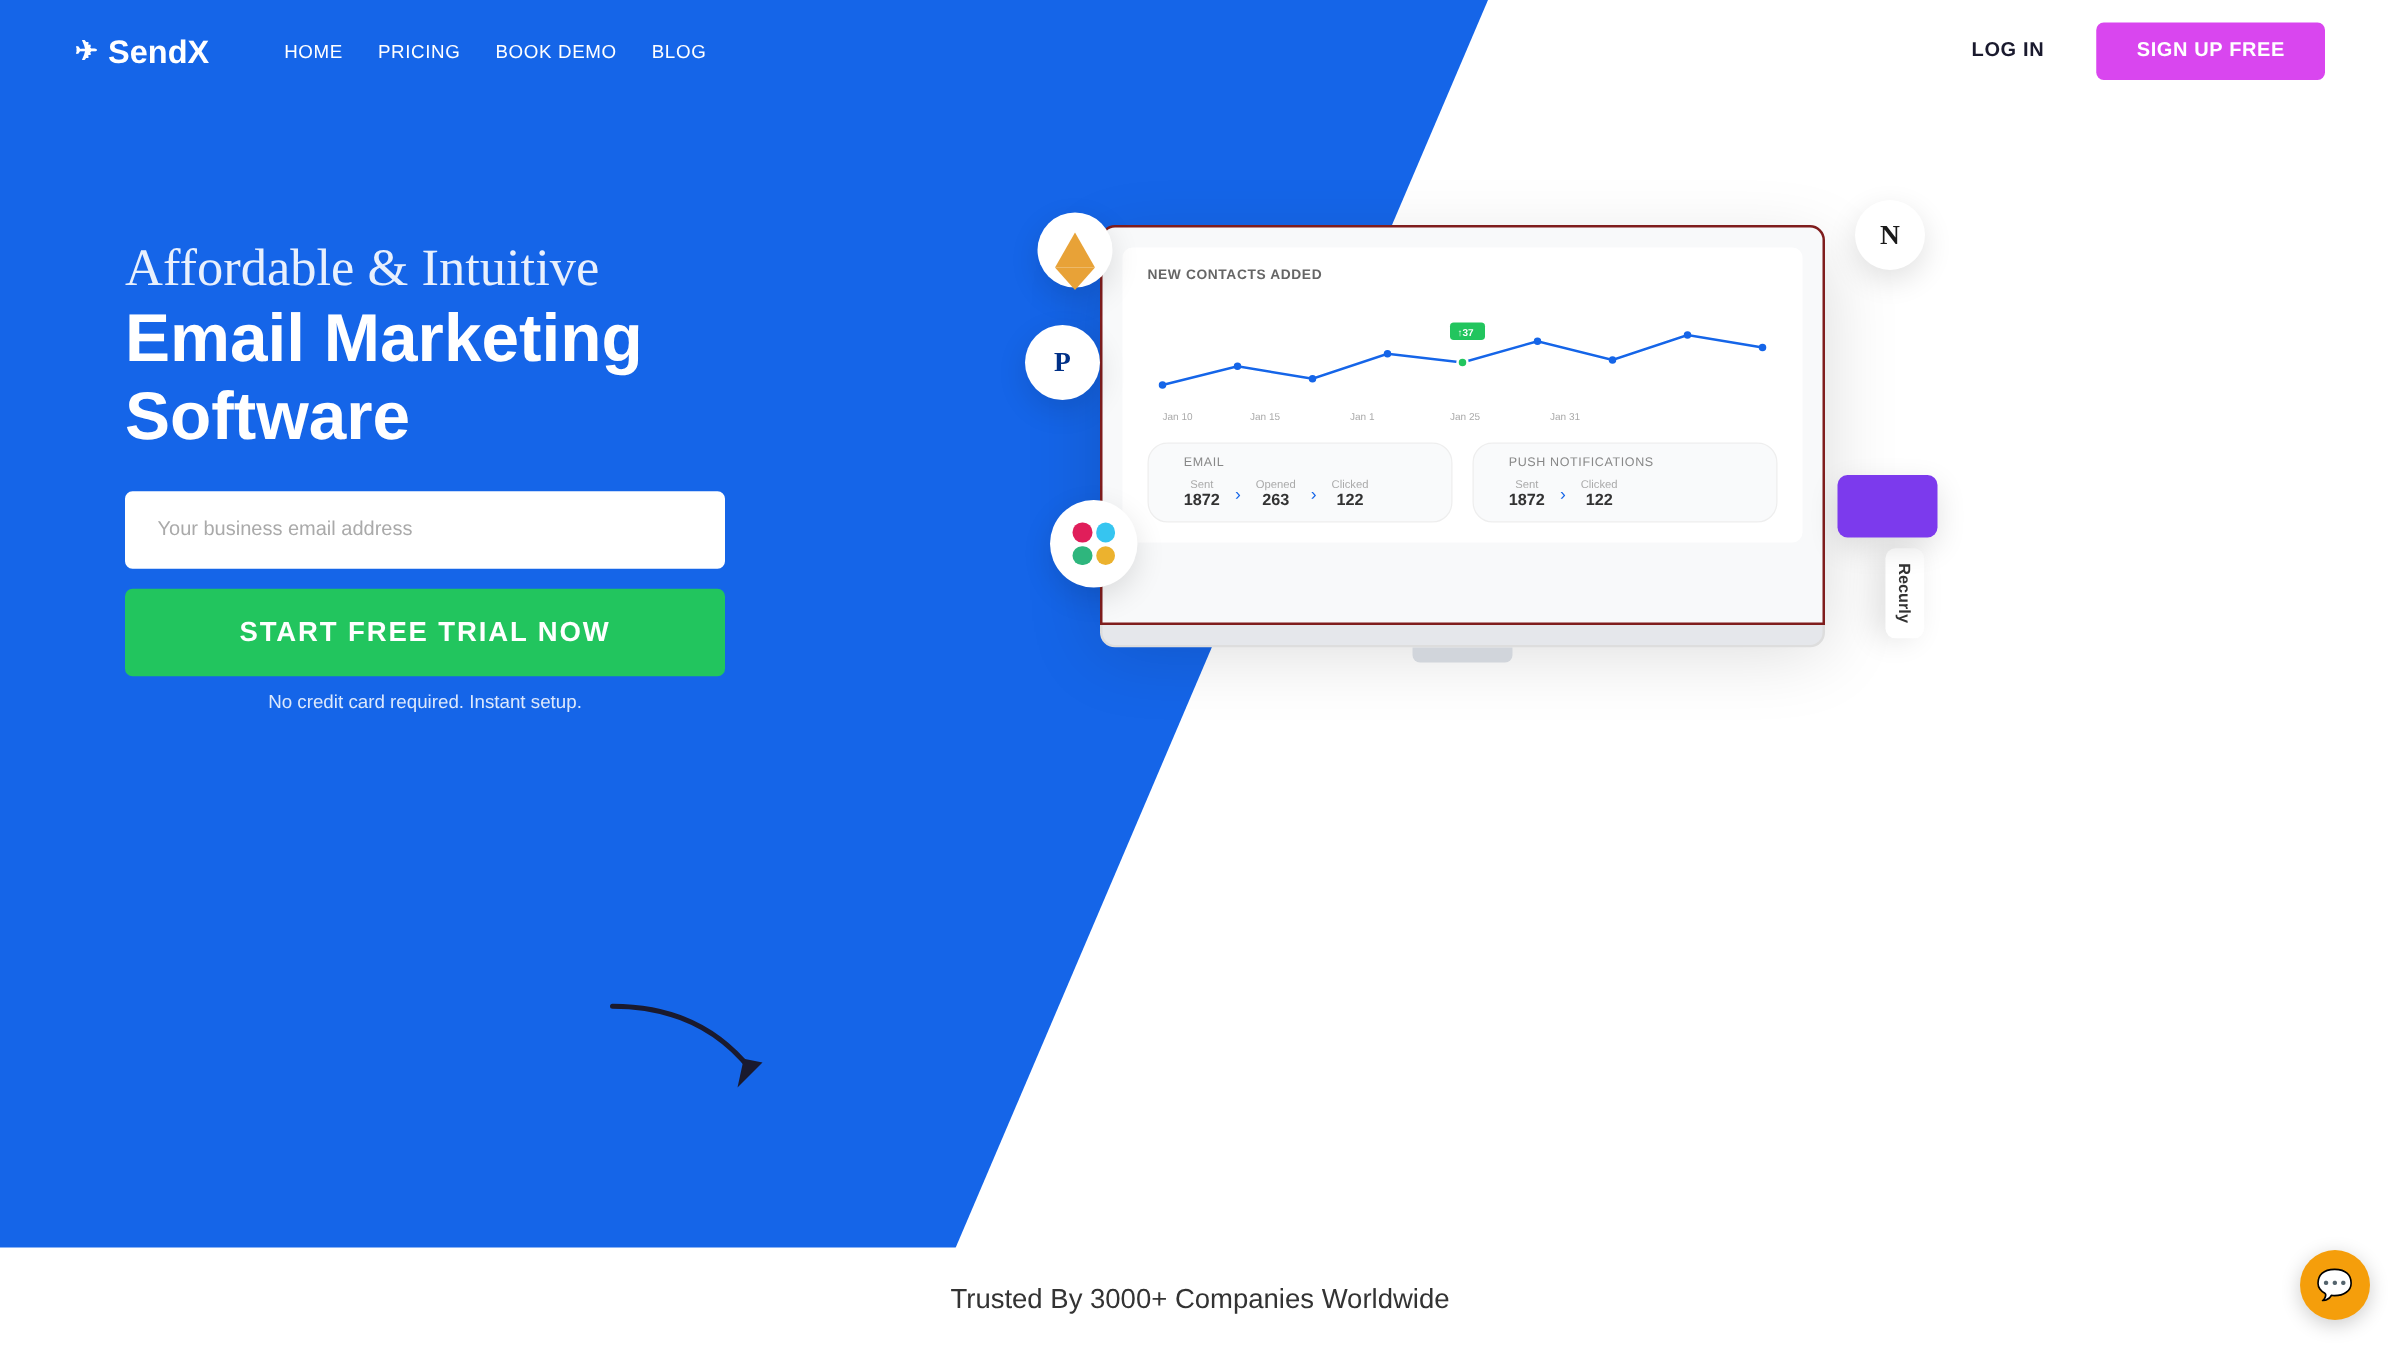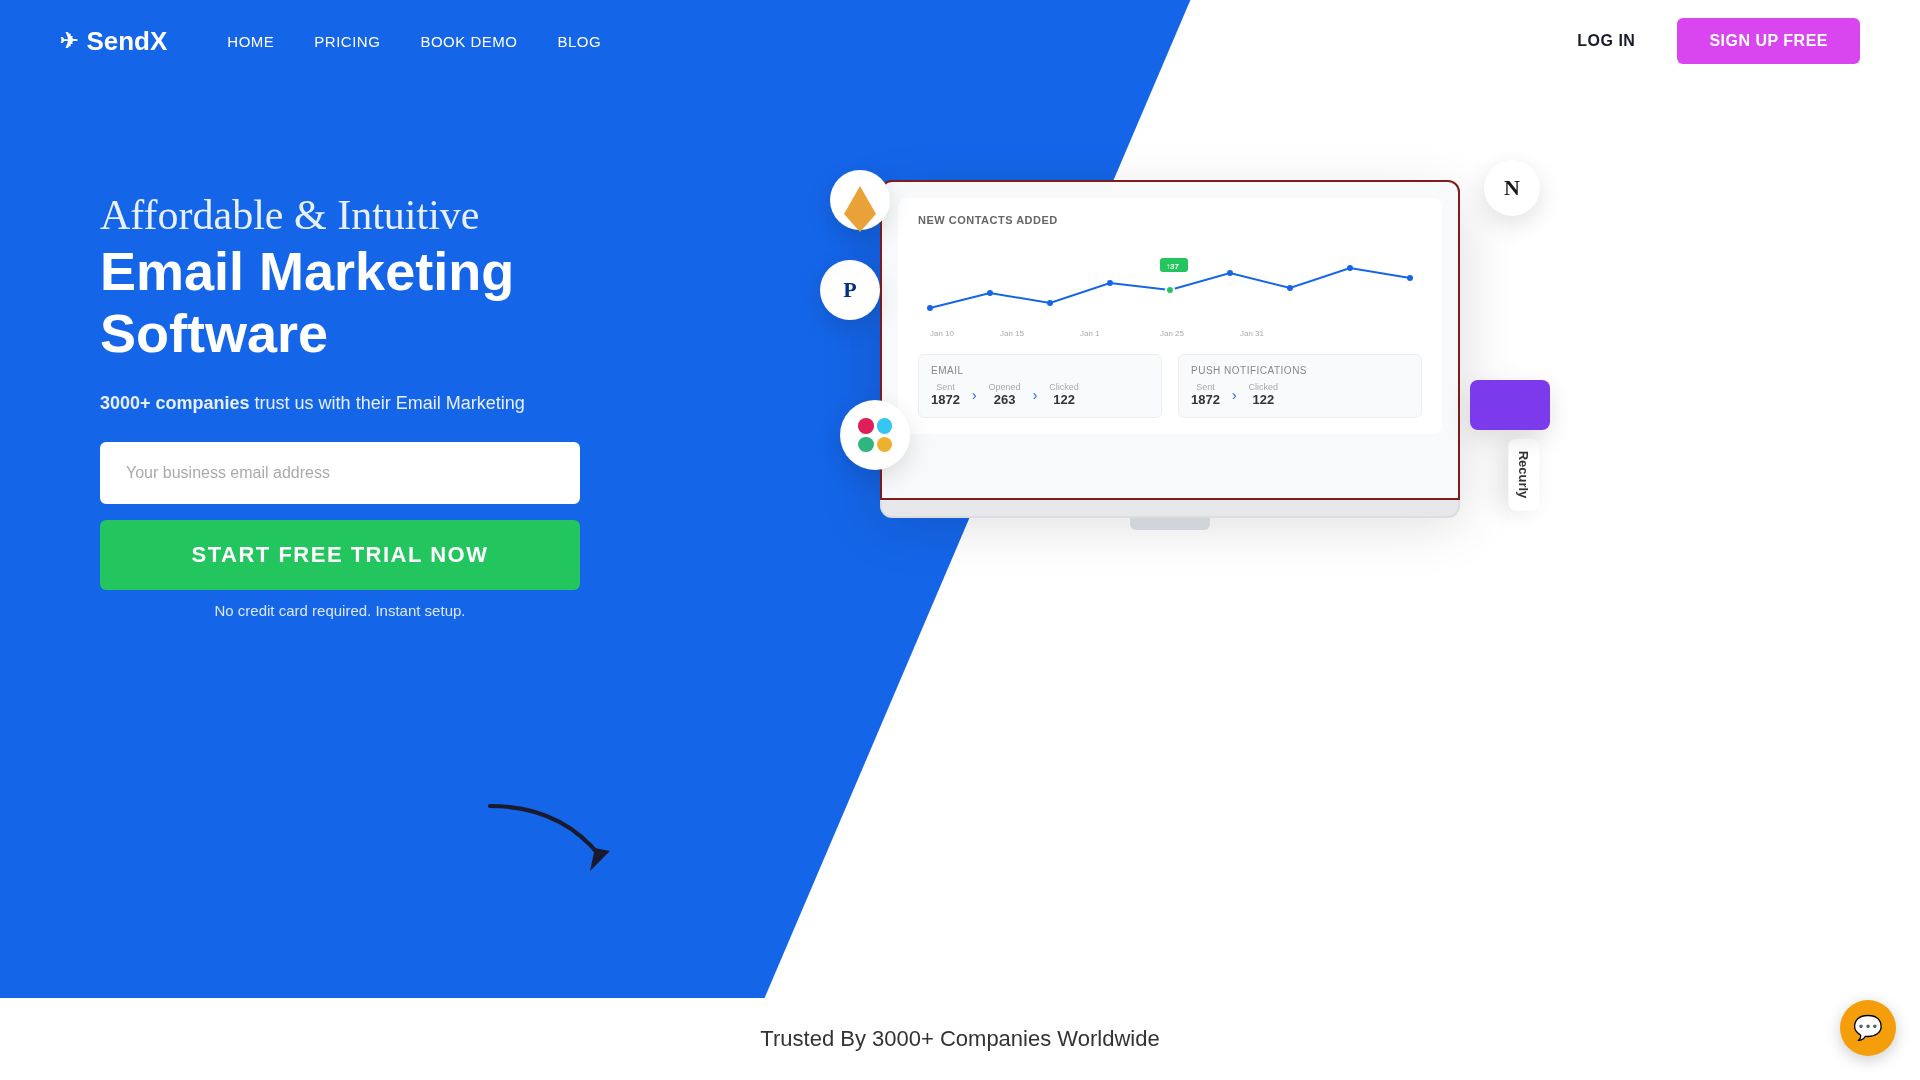--- a/index.html
+++ b/index.html
@@ -12,21 +12,21 @@
       display: flex;
       align-items: center;
       justify-content: space-between;
       padding: 18px 60px;
       z-index: 100;
       background: transparent;
     }
     .nav-left { display: flex; align-items: center; gap: 60px; }
     .nav-logo { display: flex; align-items: center; gap: 8px; color: #fff; font-size: 26px; font-weight: 700; text-decoration: none; }
     .nav-logo .logo-icon { font-size: 22px; }
-    .nav-links { display: flex; gap: 40px; }
+    .nav-links { display: flex; gap: 28px; }
     .nav-link { color: #fff; font-size: 15px; font-weight: 500; text-decoration: none; letter-spacing: 0.5px; cursor: pointer; }
     .nav-right { display: flex; }
     .btn-login {
       background: #fff;
       color: #1a1a2e;
       border: none;
       padding: 14px 42px;
       font-size: 16px;
       font-weight: 600;
       border-radius: 6px;
@@ -212,21 +212,21 @@
       color: #333;
     }
     .dash-title { font-size: 11px; color: #666; margin-bottom: 12px; font-weight: 600; letter-spacing: 0.5px; text-transform: uppercase; }
     
     
     .chart-area { position: relative; height: 100px; margin-bottom: 16px; }
     .chart-svg { width: 100%; height: 100%; }
 
     
     .stats-row { display: flex; gap: 16px; }
-    .stat-box { flex: 1; background: #f9fafb; border-radius: 6px; padding: 10px 12px; border: 1px solid #eee; }
+    .stat-box { flex: 1; background: #f9fafb; border-radius: 16px; padding: 10px 28px; border: 1px solid #eee; }
     .stat-box-title { font-size: 10px; color: #888; text-transform: uppercase; letter-spacing: 0.5px; margin-bottom: 6px; }
     .stat-nums { display: flex; gap: 12px; align-items: center; }
     .stat-item { text-align: center; }
     .stat-label { font-size: 9px; color: #aaa; }
     .stat-value { font-size: 13px; font-weight: 700; color: #333; }
     .stat-arrow { color: #1565e8; font-size: 14px; }
 
     
     .badge-slack {
       position: absolute;
@@ -396,23 +396,20 @@
       <button class="btn-signup">SIGN UP FREE</button>
     </div>
   </nav>
 
   <div class="hero-content">
 
     <div class="hero-left">
       <p class="hero-subtitle">Affordable &amp; Intuitive</p>
       <h1 class="hero-title-line2">Email Marketing</h1>
       <h1 class="hero-title-line3">Software</h1>
-      <p class="hero-trust">
-        <strong>3000+ companies</strong><span> trust us with their Email Marketing</span>
-      </p>
       <div class="email-input-wrapper">
         <input class="email-input" type="email" placeholder="Your business email address" style="">
       </div>
       <button class="btn-trial">START FREE TRIAL NOW</button>
       <p class="no-cc">No credit card required. Instant setup.</p>
     </div>
 
     <div class="hero-right">
       <div class="dashboard-container">
 

